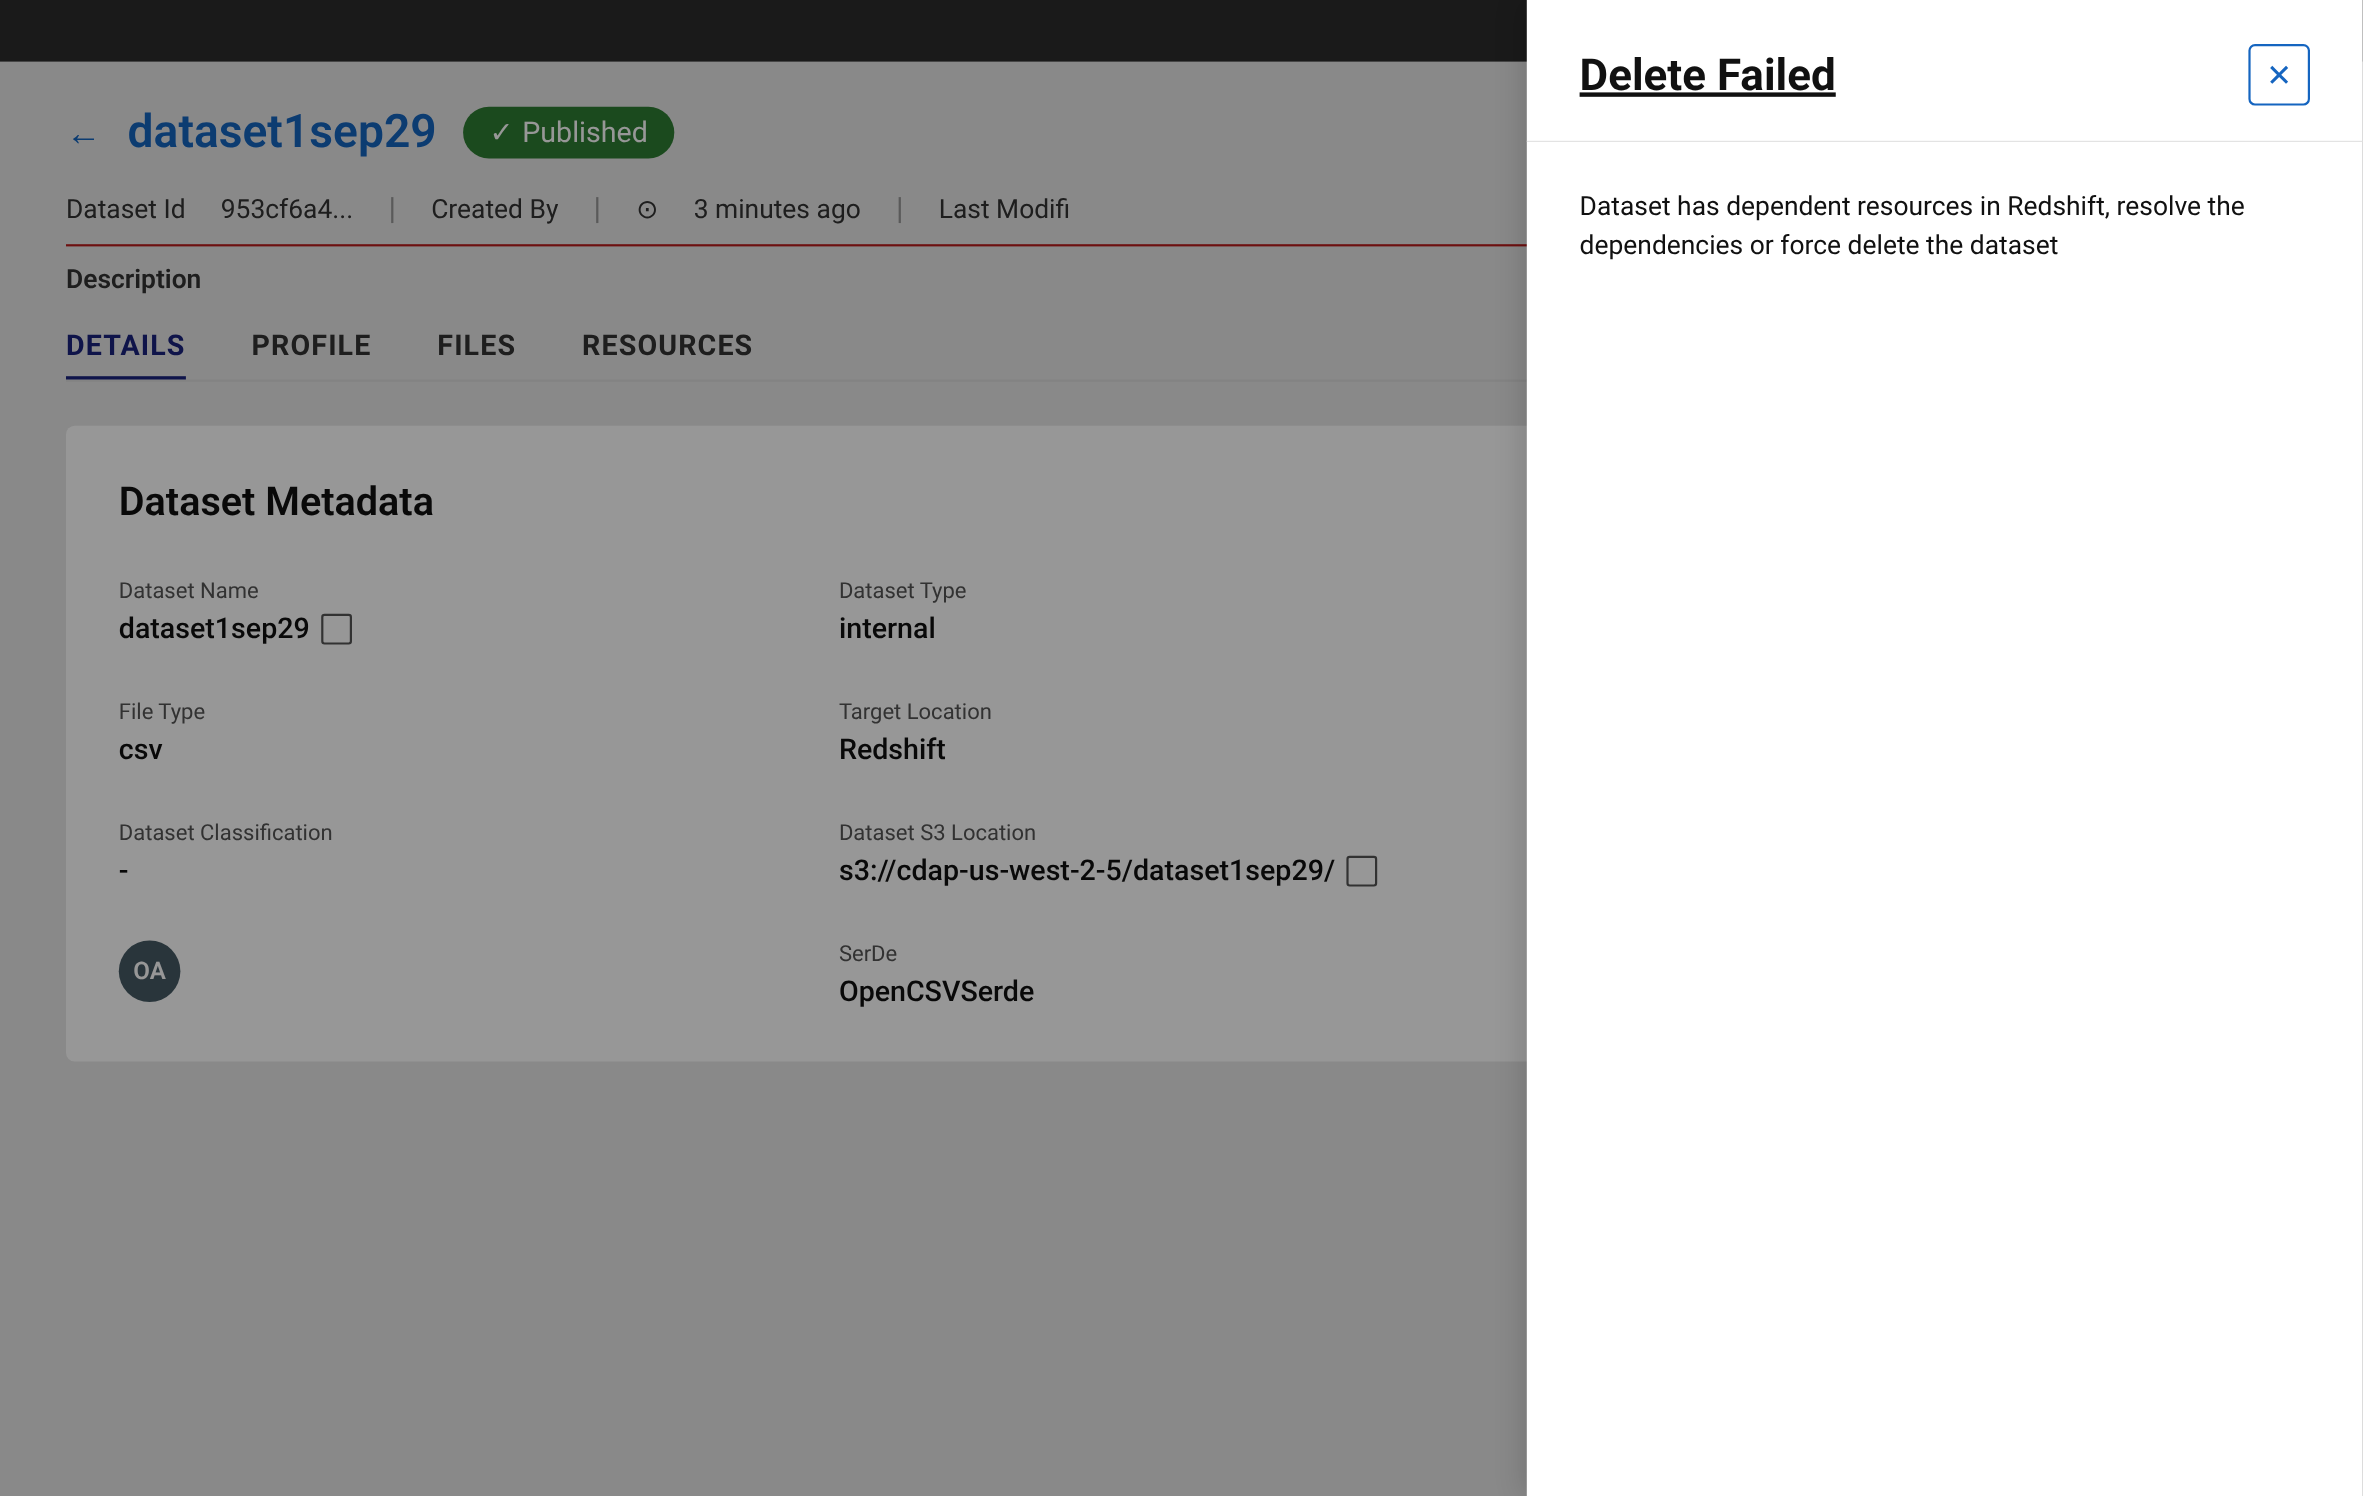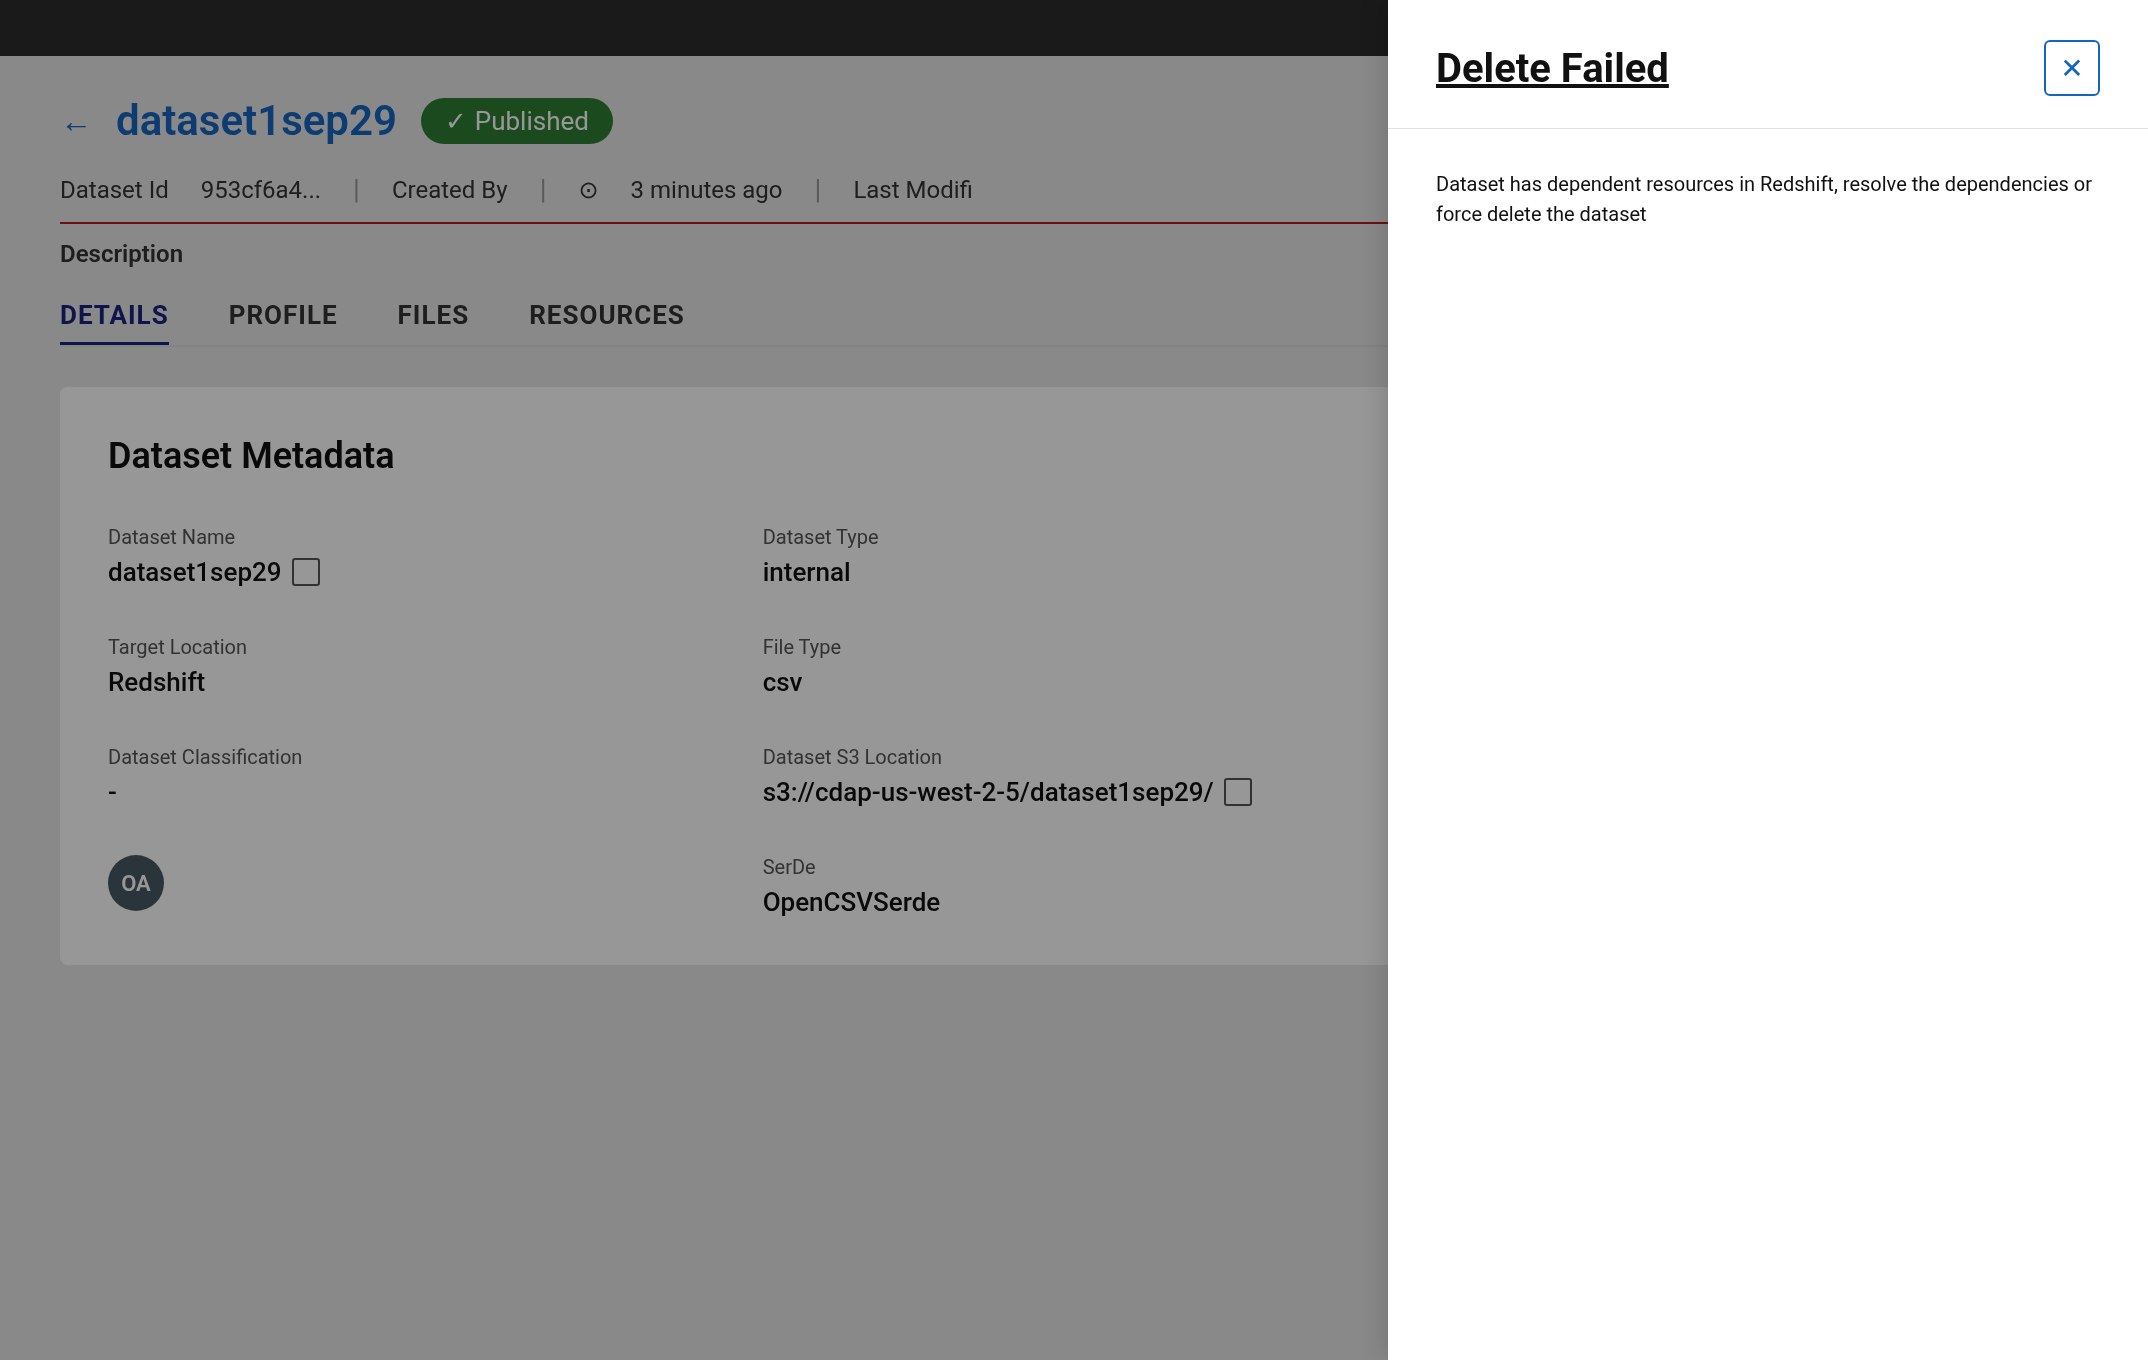--- a/index.html
+++ b/index.html
@@ -210,21 +210,21 @@
       color: #1565c0;
       font-size: 28px;
     }
 
     .modal-body {
       padding: 40px 48px;
       flex: 1;
     }
 
     .modal-message {
-      font-size: 20px;
+      font-size: 24px;
       color: #111;
       line-height: 1.5;
       margin-bottom: 40px;
     }
 
     .views-accordion {
       border: 1px solid #ccc;
       border-radius: 6px;
       overflow: hidden;
     }
@@ -337,26 +337,26 @@
         <div>
           <div class="bg-field-label">Dataset Type</div>
           <div class="bg-field-value">internal</div>
         </div>
         <div>
           <div class="bg-field-label">Domain</div>
           <div class="bg-field-value">domain</div>
         </div>
 
         <div>
+          <div class="bg-field-label">File Type</div>
+          <div class="bg-field-value">csv</div>
+        </div>
+        <div>
           <div class="bg-field-label">Target Location</div>
           <div class="bg-field-value">Redshift</div>
-        </div>
-        <div>
-          <div class="bg-field-label">File Type</div>
-          <div class="bg-field-value">csv</div>
         </div>
         <div>
           <div class="bg-field-label">Connection</div>
           <div class="bg-field-value">api</div>
         </div>
 
         <div>
           <div class="bg-field-label">Dataset Classification</div>
           <div class="bg-field-value">-</div>
         </div>

